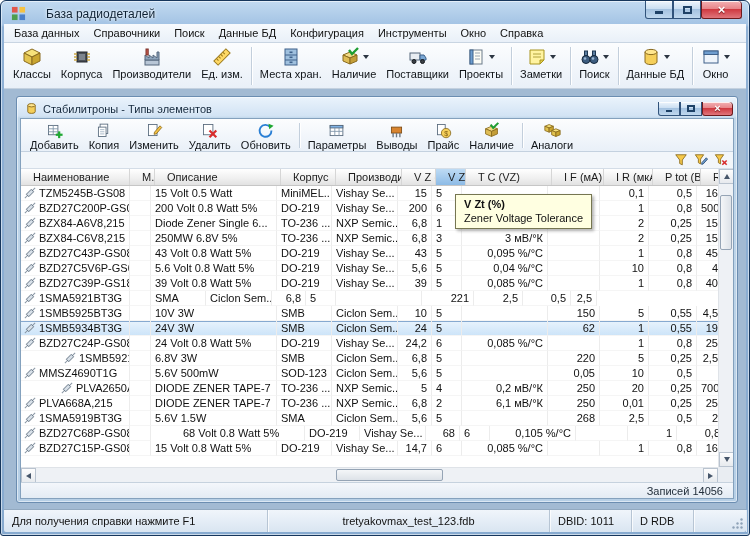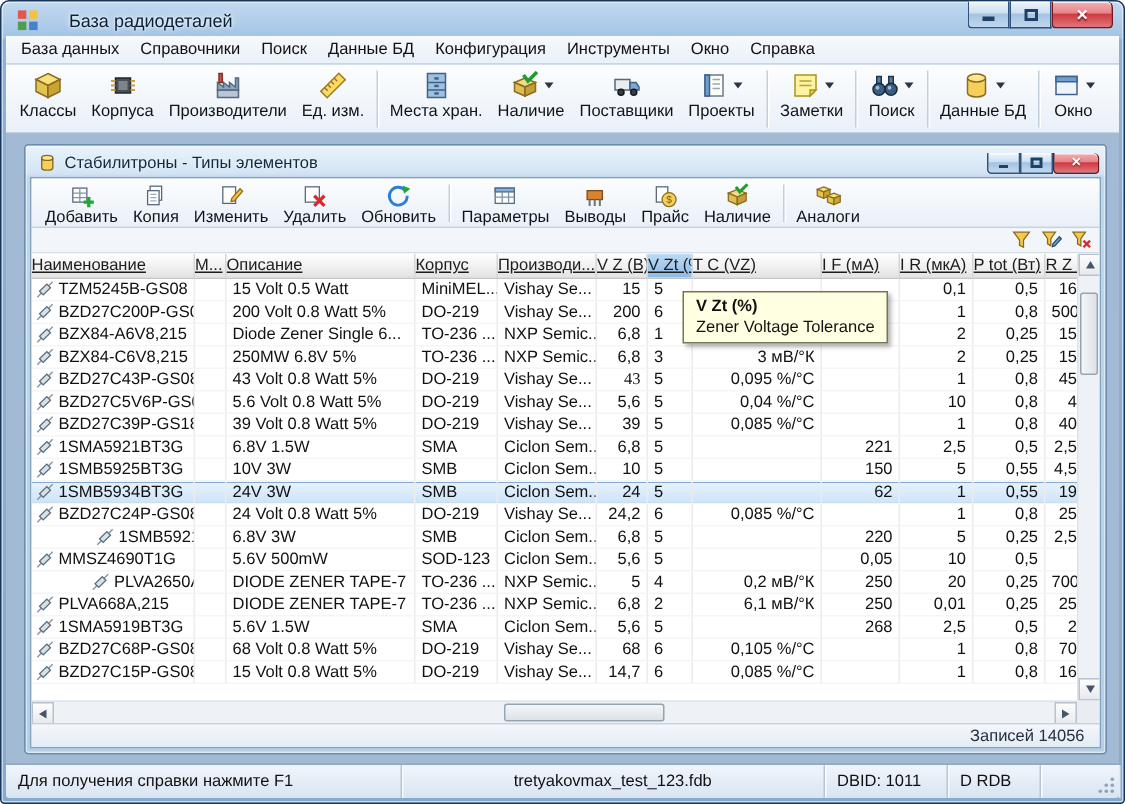--- a/index.html
+++ b/index.html
@@ -67,21 +67,21 @@
   .child-toolbar .tb-icon-row { height: 19px; }
 
   
   .filter-strip { height: 17px; background: #f2f6fa; border-bottom: 1px solid #d4dde7; display: flex; justify-content: flex-end; align-items: center; gap: 4px; padding: 0 4px; }
   .filter-btn { width: 16px; height: 15px; display: flex; align-items: center; justify-content: center; }
 
   
   .grid { flex: 1; position: relative; background: #fff; overflow: hidden; }
   .grid-header { position: absolute; top: 0; left: 0; right: 15px; height: 17px; display: flex; overflow: hidden;
                  background: linear-gradient(#ffffff,#efefef 60%,#e2e2e2); border-bottom: 1px solid #c6c6c6; }
-  .h-cell { flex: none; border-right: 1px solid #d6d6d6; padding: 2px 0 0; white-space: nowrap; overflow: hidden; color: #1c1c1c; text-decoration: underline; }
+  .h-cell { flex: none; border-right: 1px solid #d6d6d6; padding: 2px 12px 0; white-space: nowrap; overflow: hidden; color: #1c1c1c; }
   .h-cell.sorted { background: linear-gradient(#bedbf4,#8dbbe6); }
   .grid-body { position: absolute; top: 17px; left: 0; right: 15px; bottom: 15px; overflow: hidden; }
   .row { display: flex; height: 15px; line-height: 14px; }
   .row.sel { background: linear-gradient(#e8f3fd,#cbe3f8); box-shadow: inset 0 1px 0 #86a9d0, inset 0 -1px 0 #86a9d0; }
   .cell { flex: none; border-right: 1px solid #ececec; border-bottom: 1px solid #f5f5f5; padding: 0 4px; white-space: nowrap; overflow: hidden; }
   .cell.right { text-align: right; padding-right: 4px; }
   .name-cell { display: flex; align-items: center; gap: 3px; padding-left: 3px; }
 
   
   .vscroll { position: absolute; top: 0; right: 0; bottom: 15px; width: 15px; background: #eef1f5; border-left: 1px solid #dfe3e8; display: flex; flex-direction: column; }
@@ -642,21 +642,21 @@
                       <line x1="1" y1="13" x2="13" y2="1" stroke="#8a97a5" stroke-width="1.2"></line>
                       <rect x="3" y="5" width="8" height="4" transform="rotate(-45 7 7)" fill="#d8e0e8" stroke="#5a6b7c"></rect>
                     </svg>
                   </span>
                   <span>BZD27C43P-GS08</span>
                 </div>
                 <div class="cell" style="width: 21px;"></div>
                 <div class="cell" style="width: 126px;">43 Volt 0.8 Watt 5%</div>
                 <div class="cell" style="width: 55px;">DO-219</div>
                 <div class="cell" style="width: 66px;">Vishay Se...</div>
-                <div class="cell right" style="width: 34px; font-family: Liberation Serif, serif;">43</div>
+                <div class="cell right" style="width: 34px;">43</div>
                 <div class="cell" style="width: 30px;">5</div>
                 <div class="cell right" style="width: 86px;">0,095 %/°С</div>
                 <div class="cell right" style="width: 52px;"></div>
                 <div class="cell right" style="width: 49px;">1</div>
                 <div class="cell right" style="width: 48px;">0,8</div>
                 <div class="cell right" style="width: 26px;">45</div>
               </div>
               <div class="row">
                 <div class="cell name-cell" style="width: 109px;">
                   <span class="svg-ic icon-13">
@@ -705,21 +705,20 @@
                 <div class="cell name-cell" style="width: 109px;">
                   <span class="svg-ic icon-13">
                     <svg viewBox="0 0 14 14" xmlns="http://www.w3.org/2000/svg">
                       <line x1="1" y1="13" x2="13" y2="1" stroke="#8a97a5" stroke-width="1.2"></line>
                       <rect x="3" y="5" width="8" height="4" transform="rotate(-45 7 7)" fill="#d8e0e8" stroke="#5a6b7c"></rect>
                     </svg>
                   </span>
                   <span>1SMA5921BT3G</span>
                 </div>
                 <div class="cell" style="width: 21px;"></div>
-                <div class="cell" style="width: 126px;">6.8V 1.5W</div>
                 <div class="cell" style="width: 55px;">SMA</div>
                 <div class="cell" style="width: 66px;">Ciclon Sem...</div>
                 <div class="cell right" style="width: 34px;">6,8</div>
                 <div class="cell" style="width: 30px;">5</div>
                 <div class="cell right" style="width: 86px;"></div>
                 <div class="cell right" style="width: 52px;">221</div>
                 <div class="cell right" style="width: 49px;">2,5</div>
                 <div class="cell right" style="width: 48px;">0,5</div>
                 <div class="cell right" style="width: 26px;">2,5</div>
               </div>
@@ -903,21 +902,21 @@
                 <div class="cell name-cell" style="width: 109px;">
                   <span class="svg-ic icon-13">
                     <svg viewBox="0 0 14 14" xmlns="http://www.w3.org/2000/svg">
                       <line x1="1" y1="13" x2="13" y2="1" stroke="#8a97a5" stroke-width="1.2"></line>
                       <rect x="3" y="5" width="8" height="4" transform="rotate(-45 7 7)" fill="#d8e0e8" stroke="#5a6b7c"></rect>
                     </svg>
                   </span>
                   <span>BZD27C68P-GS08</span>
                 </div>
                 <div class="cell" style="width: 21px;"></div>
-                <div class="cell" style="width: 126px;">68 Volt 0.8 Watt 5%</div>
+                <div class="cell" style="width: 126px; margin-left: 28px;">68 Volt 0.8 Watt 5%</div>
                 <div class="cell" style="width: 55px;">DO-219</div>
                 <div class="cell" style="width: 66px;">Vishay Se...</div>
                 <div class="cell right" style="width: 34px;">68</div>
                 <div class="cell" style="width: 30px;">6</div>
                 <div class="cell right" style="width: 86px;">0,105 %/°С</div>
                 <div class="cell right" style="width: 52px;"></div>
                 <div class="cell right" style="width: 49px;">1</div>
                 <div class="cell right" style="width: 48px;">0,8</div>
                 <div class="cell right" style="width: 26px;">70</div>
               </div>

